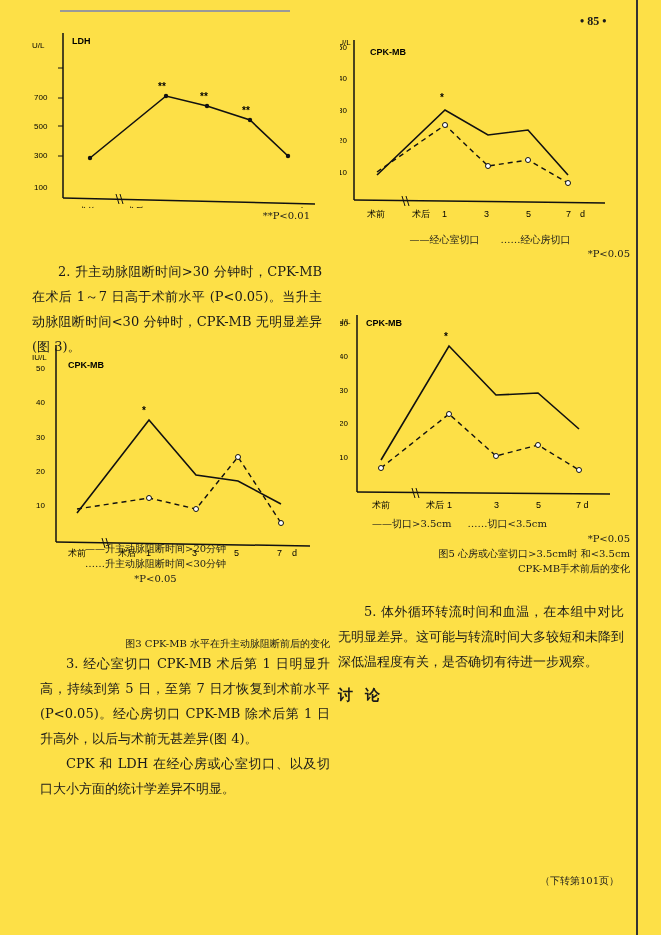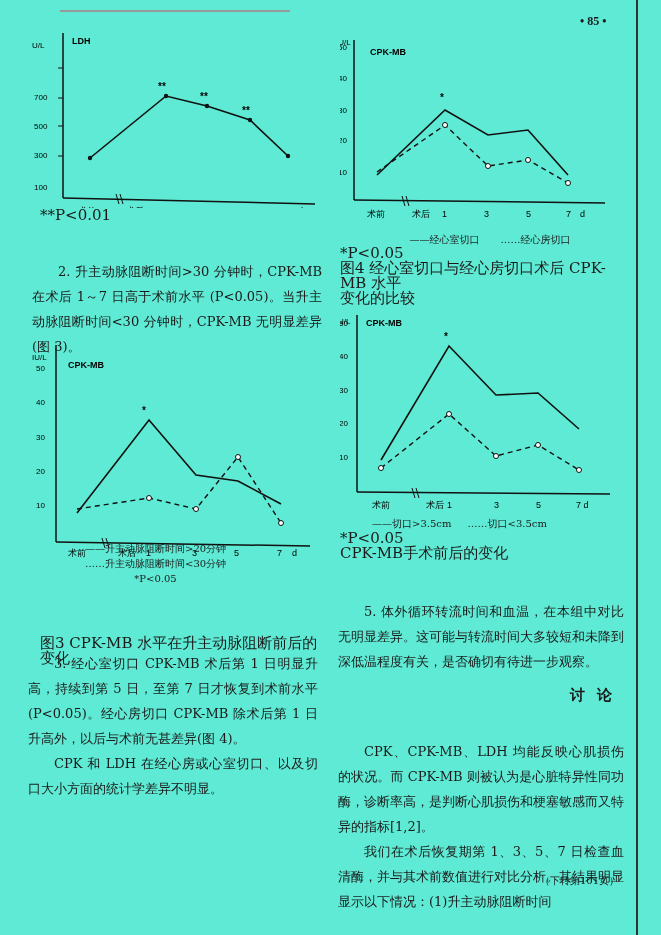--- a/index.html
+++ b/index.html
@@ -1,24 +1,24 @@
 <!DOCTYPE html>
 <html><head>
 <meta charset="utf-8">
 <style>
   body { margin:0; background:#e8e6e2; }
-  #page { position:relative; width:661px; height:935px; background:#5eead4; overflow:hidden;
+  #page { position:relative; width:661px; height:935px; background:#fde047; overflow:hidden;
           font-family:"DejaVu Serif", serif; color:#1a1a1a; }
   .abs { position:absolute; }
   .pageno { font-family:"Liberation Serif", serif; font-size:12px; font-weight:bold; }
-  .caption { font-size:15px; text-align:left; line-height:15px; }
+  .caption { font-size:10px; text-align:right; line-height:15px; }
   .legend { font-size:10px; line-height:15px; }
   .body { font-size:13px; line-height:25px; text-align:justify;margin-top:23px; }
   .body p { margin:0; text-indent:2em; }
-  .heading { font-size:15px; font-weight:bold; text-align:right; letter-spacing:12px; }
+  .heading { font-size:15px; font-weight:bold; text-align:left; letter-spacing:12px; }
   svg text { font-family:"Liberation Sans", sans-serif; }
   .rightrule { position:absolute; left:636px; top:0; width:2px; height:935px; background:#333; }
   .toprule { position:absolute; left:60px; top:10px; width:230px; height:2px; background:#999; }
 </style>
 </head>
 <body>
 
 <div id="page">
   <div class="toprule"></div>
   <div class="rightrule"></div>
@@ -93,21 +93,21 @@
       <text x="262" y="216" font-size="9" id="f3-x6">d</text>
     </svg>
   </div>
   <div class="abs legend" style="left:85px;top:541px;">
     <div>——升主动脉阻断时间&gt;20分钟</div>
     <div>……升主动脉阻断时间&lt;30分钟</div>
     <div style="text-align:center">*P&lt;0.05</div>
   </div>
   <div class="abs caption" style="left:40px;top:636px;width:290px;">图3  CPK-MB 水平在升主动脉阻断前后的变化</div>
 
-  <div class="abs body" style="left:28px;top:628px;width:290px;">
+  <div class="abs body" style="left:40px;top:628px;width:290px;">
     <p>3. 经心室切口 CPK-MB 术后第 1 日明显升高，持续到第 5 日，至第 7 日才恢复到术前水平(P&lt;0.05)。经心房切口 CPK-MB 除术后第 1 日升高外，以后与术前无甚差异(图 4)。</p>
     <p>CPK 和 LDH 在经心房或心室切口、以及切口大小方面的统计学差异不明显。</p>
   </div>
 
   <div class="abs" style="left:340px;top:35px;width:290px;height:190px;">
     <svg width="290" height="190">
       <line x1="14" y1="5" x2="14" y2="165" stroke="#111" stroke-width="1.5"></line>
       <line x1="14" y1="165" x2="265" y2="168" stroke="#111" stroke-width="1.5"></line>
       <text x="-4" y="10" font-size="8" id="f4-unit">IU/L</text>
       <text x="30" y="20" font-size="9" font-weight="bold" id="f4-label">CPK-MB</text>
@@ -132,24 +132,20 @@
       <text x="186" y="182" font-size="9" id="f4-x4">5</text>
       <text x="226" y="182" font-size="9" id="f4-x5">7</text>
       <text x="240" y="182" font-size="9" id="f4-x6">d</text>
     </svg>
   </div>
   <div class="abs legend" style="left:360px;top:232px;width:260px;text-align:center;">
     <span>——经心室切口</span>
     <span style="margin-left:18px">……经心房切口</span>
   </div>
   <div class="abs caption" style="left:340px;top:246px;width:290px;">*P&lt;0.05</div>
-  <div class="abs caption" style="left:340px;top:261px;width:290px;">
-    <div>图4  经心室切口与经心房切口术后 CPK-MB 水平</div>
-    <div>变化的比较</div>
-  </div>
 
   <div class="abs" style="left:340px;top:312px;width:290px;height:200px;">
     <svg width="290" height="200">
       <line x1="17" y1="3" x2="17" y2="180" stroke="#111" stroke-width="1.5"></line>
       <line x1="17" y1="180" x2="270" y2="182" stroke="#111" stroke-width="1.5"></line>
       <text x="-2" y="12" font-size="8" id="f5-unit">U/L</text>
       <text x="26" y="14" font-size="9" font-weight="bold" id="f5-label">CPK-MB</text>
       <text x="-1" y="148" font-size="8" id="f5-y0">10</text>
       <text x="-1" y="114" font-size="8" id="f5-y1">20</text>
       <text x="-1" y="81" font-size="8" id="f5-y2">30</text>
@@ -172,25 +168,22 @@
       <text x="196" y="196" font-size="9" id="f5-x4">5</text>
       <text x="236" y="196" font-size="9" id="f5-x5">7 d</text>
     </svg>
   </div>
   <div class="abs legend" style="left:372px;top:516px;width:250px;">
     <span>——切口&gt;3.5cm</span>
     <span style="margin-left:13px">……切口&lt;3.5cm</span>
   </div>
   <div class="abs caption" style="left:340px;top:531px;width:290px;">*P&lt;0.05</div>
   <div class="abs caption" style="left:340px;top:546px;width:290px;">
+    <div>图5  心房或心室切口&gt;3.5cm时 和&lt;3.5cm</div>
     <div>CPK-MB手术前后的变化</div>
   </div>
 
   <div class="abs body" style="left:338px;top:576px;width:286px;">
     <p>5. 体外循环转流时间和血温，在本组中对比无明显差异。这可能与转流时间大多较短和未降到深低温程度有关，是否确切有待进一步观察。</p>
   </div>
   <div class="abs heading" style="left:338px;top:686px;width:286px;">讨论</div>
-  <div class="abs body" style="left:338px;top:716px;width:286px;">
-    <p>CPK、CPK-MB、LDH 均能反映心肌损伤的状况。而 CPK-MB 则被认为是心脏特异性同功酶，诊断率高，是判断心肌损伤和梗塞敏感而又特异的指标[1,2]。</p>
-    <p>我们在术后恢复期第 1、3、5、7 日检查血清酶，并与其术前数值进行对比分析。其结果明显显示以下情况：(1)升主动脉阻断时间</p>
-  </div>
   <div class="abs" style="left:540px;top:874px;font-size:10px;">（下转第101页）</div>
 </div>
 
 </body></html>

